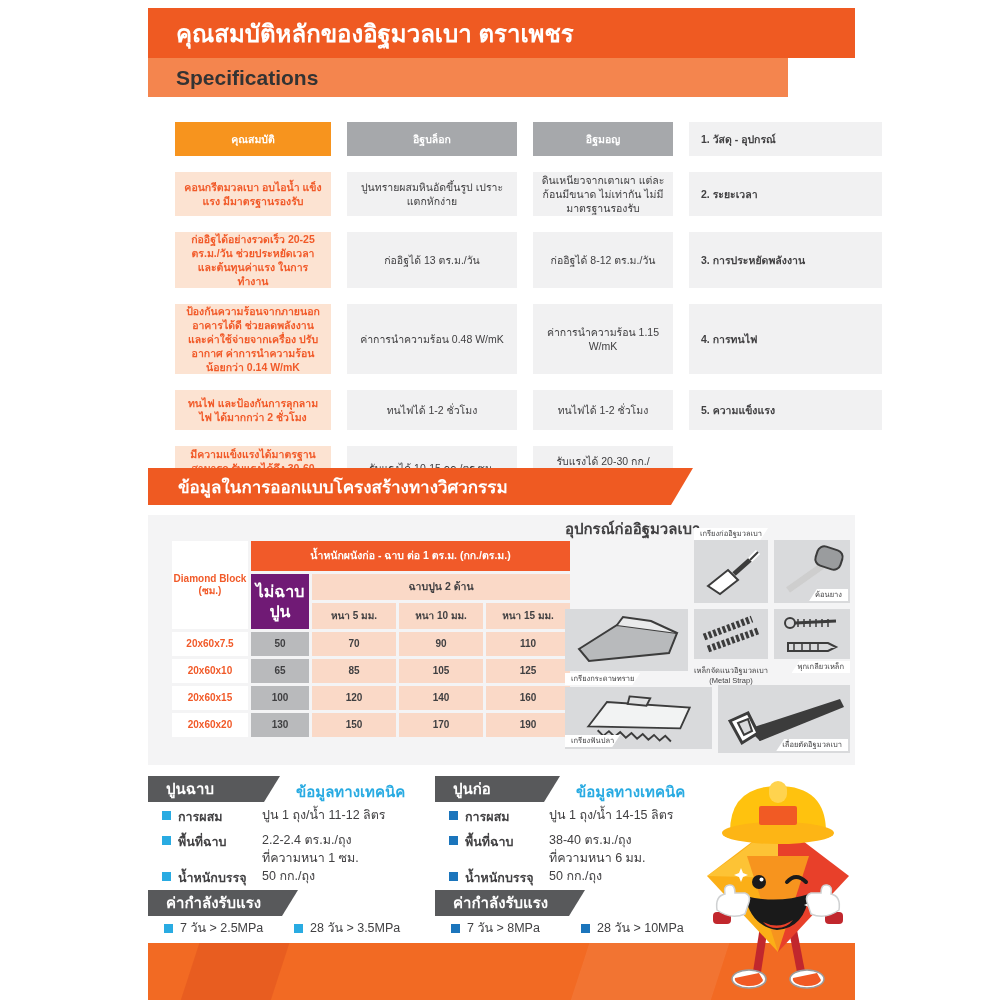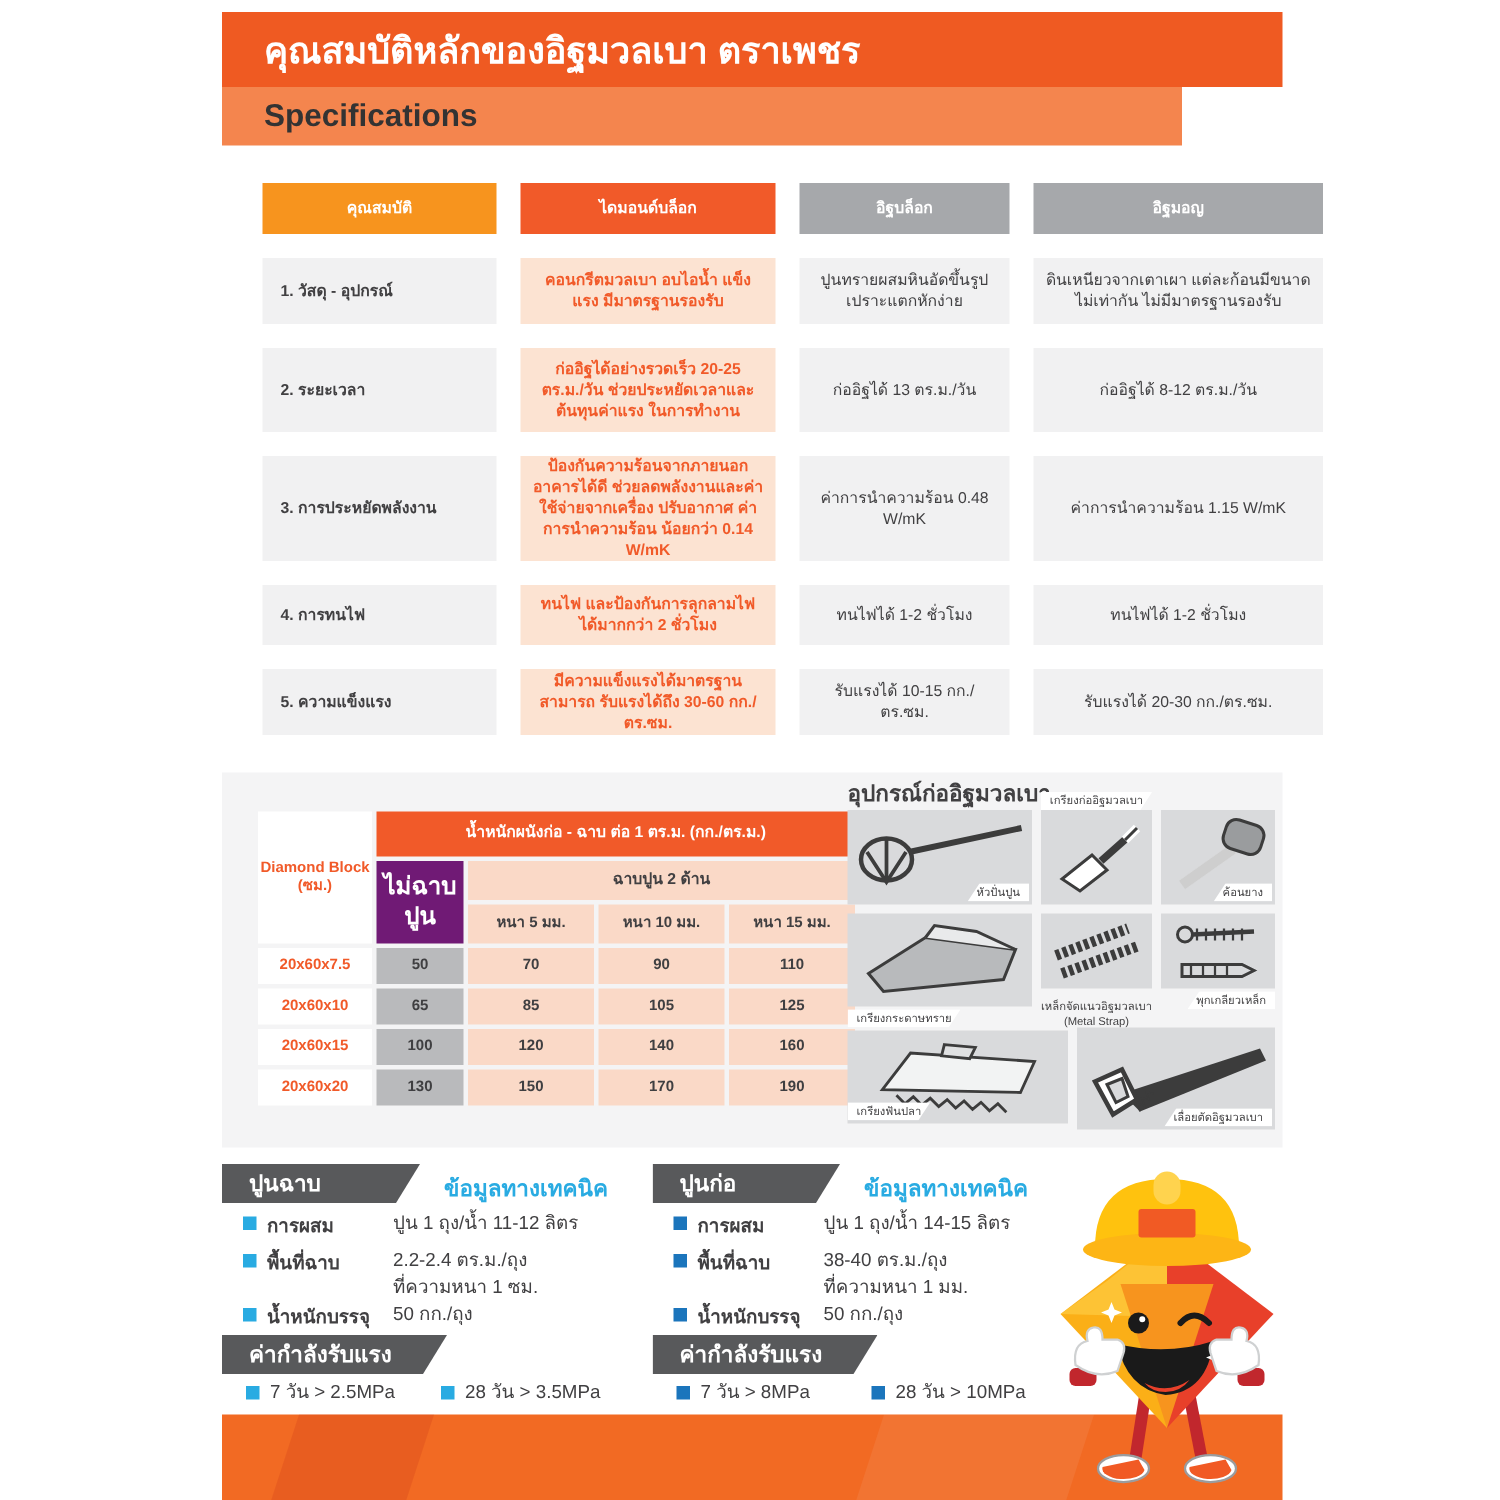--- a/index.html
+++ b/index.html
@@ -87,21 +87,20 @@
 
   <div class="hd-dark">
     <div class="t">คุณสมบัติหลักของอิฐมวลเบา ตราเพชร</div>
   </div>
   <div class="hd-light">
     <div class="t">Specifications</div>
   </div>
 
   <div class="spec">
     <div class="h-prop">คุณสมบัติ</div>
-    <div class="h-diamond">ไดมอนด์บล็อก</div>
     <div class="h-gray">อิฐบล็อก</div>
     <div class="h-gray">อิฐมอญ</div>
 
     <div class="c-prop">1. วัสดุ - อุปกรณ์</div>
     <div class="c-diamond">คอนกรีตมวลเบา อบไอน้ำ แข็งแรง มีมาตรฐานรองรับ</div>
     <div class="c-plain">ปูนทรายผสมหินอัดขึ้นรูป เปราะแตกหักง่าย</div>
     <div class="c-plain">ดินเหนียวจากเตาเผา แต่ละก้อนมีขนาด ไม่เท่ากัน ไม่มีมาตรฐานรองรับ</div>
 
     <div class="c-prop">2. ระยะเวลา</div>
     <div class="c-diamond">ก่ออิฐได้อย่างรวดเร็ว 20-25 ตร.ม./วัน ช่วยประหยัดเวลาและต้นทุนค่าแรง ในการทำงาน</div>
@@ -117,20 +116,23 @@
     <div class="c-diamond">ทนไฟ และป้องกันการลุกลามไฟ ได้มากกว่า 2 ชั่วโมง</div>
     <div class="c-plain">ทนไฟได้ 1-2 ชั่วโมง</div>
     <div class="c-plain">ทนไฟได้ 1-2 ชั่วโมง</div>
 
     <div class="c-prop">5. ความแข็งแรง</div>
     <div class="c-diamond">มีความแข็งแรงได้มาตรฐาน สามารถ รับแรงได้ถึง 30-60 กก./ตร.ซม.</div>
     <div class="c-plain">รับแรงได้ 10-15 กก./ตร.ซม.</div>
     <div class="c-plain">รับแรงได้ 20-30 กก./ตร.ซม.</div>
   </div>
 
+  <div class="eng-banner">
+    <div class="t">ข้อมูลในการออกแบบโครงสร้างทางวิศวกรรม</div>
+  </div>
 
   <div class="panel">
 
     <div class="wt">
       <div class="corner">
         <span>Diamond Block</span>
         <span>(ซม.)</span>
       </div>
       <div class="whead">น้ำหนักผนังก่อ - ฉาบ ต่อ 1 ตร.ม. (กก./ตร.ม.)</div>
       <div class="noplaster">ไม่ฉาบปูน</div>
@@ -159,29 +161,20 @@
 
       <div class="size">20x60x20</div>
       <div class="gcell">130</div>
       <div class="pcell">150</div>
       <div class="pcell">170</div>
       <div class="pcell">190</div>
     </div>
 
     <div class="tools-title">อุปกรณ์ก่ออิฐมวลเบา</div>
 
-    <div class="tile" style="left:417px;top:25px;width:123px;height:63px;">
-      <svg viewBox="0 0 123 63">
-        <ellipse cx="26" cy="33" rx="17" ry="14" fill="none" stroke="#3c3c3c" stroke-width="3"></ellipse>
-        <path d="M13 28 L26 48 L39 28" fill="none" stroke="#3c3c3c" stroke-width="2.5"></path>
-        <line x1="26" y1="19" x2="26" y2="47" stroke="#3c3c3c" stroke-width="2.5"></line>
-        <line x1="41" y1="28" x2="116" y2="12" stroke="#3c3c3c" stroke-width="4"></line>
-      </svg>
-      <div class="tag sl" style="right:2px;bottom:2px;">หัวปั่นปูน</div>
-    </div>
 
     <div class="tile" style="left:546px;top:25px;width:74px;height:63px;">
       <svg viewBox="0 0 74 63">
         <path d="M14 46 L34 30 L44 40 L26 54 Z" fill="#fff" stroke="#3c3c3c" stroke-width="2"></path>
         <line x1="40" y1="34" x2="58" y2="18" stroke="#3c3c3c" stroke-width="5"></line>
         <path d="M56 20 L64 12" stroke="#fff" stroke-width="6"></path>
         <path d="M56 20 L64 12" fill="none" stroke="#3c3c3c" stroke-width="2"></path>
       </svg>
       <div class="tag sr" style="left:50%;transform:translateX(-50%);top:-12px;">เกรียงก่ออิฐมวลเบา</div>
     </div>
@@ -279,21 +272,21 @@
   <div class="tech" style="left:428px;top:780px;">ข้อมูลทางเทคนิค</div>
 
   <div class="bullet b-blue" style="left:301px;top:811px;"></div>
   <div class="mlabel" style="left:317px;top:807px;">การผสม</div>
   <div class="mvalue" style="left:401px;top:807px;">ปูน 1 ถุง/น้ำ 14-15 ลิตร</div>
 
   <div class="bullet b-blue" style="left:301px;top:836px;"></div>
   <div class="mlabel" style="left:317px;top:832px;">พื้นที่ฉาบ</div>
   <div class="mvalue" style="left:401px;top:832px;">
     <span>38-40 ตร.ม./ถุง</span><br>
-    <span>ที่ความหนา 1 มม.</span>
+    <span>ที่ความหนา 6 มม.</span>
   </div>
 
   <div class="bullet b-blue" style="left:301px;top:872px;"></div>
   <div class="mlabel" style="left:317px;top:868px;">น้ำหนักบรรจุ</div>
   <div class="mvalue" style="left:401px;top:868px;">50 กก./ถุง</div>
 
   <div class="mban" style="left:287px;top:890px;width:150px;">
     <div class="t">ค่ากำลังรับแรง</div>
   </div>
   <div class="bullet b-blue" style="left:303px;top:924px;"></div>

